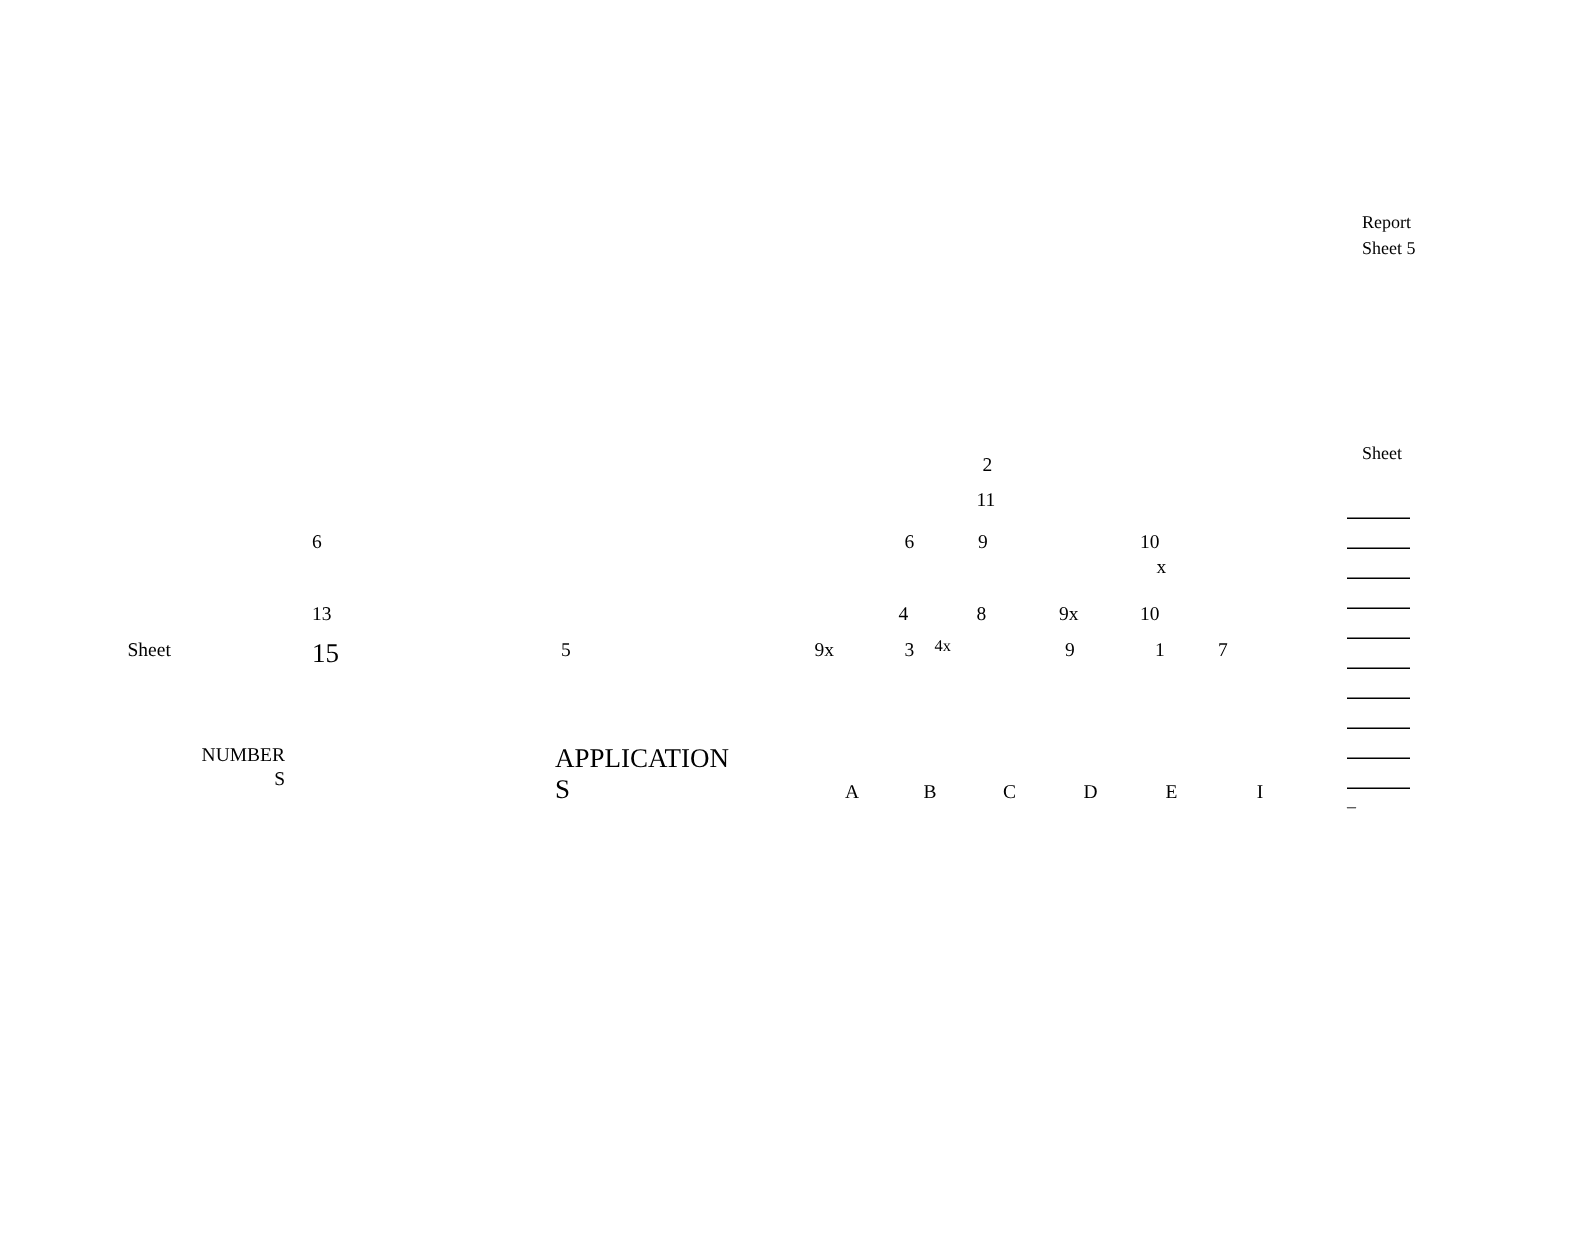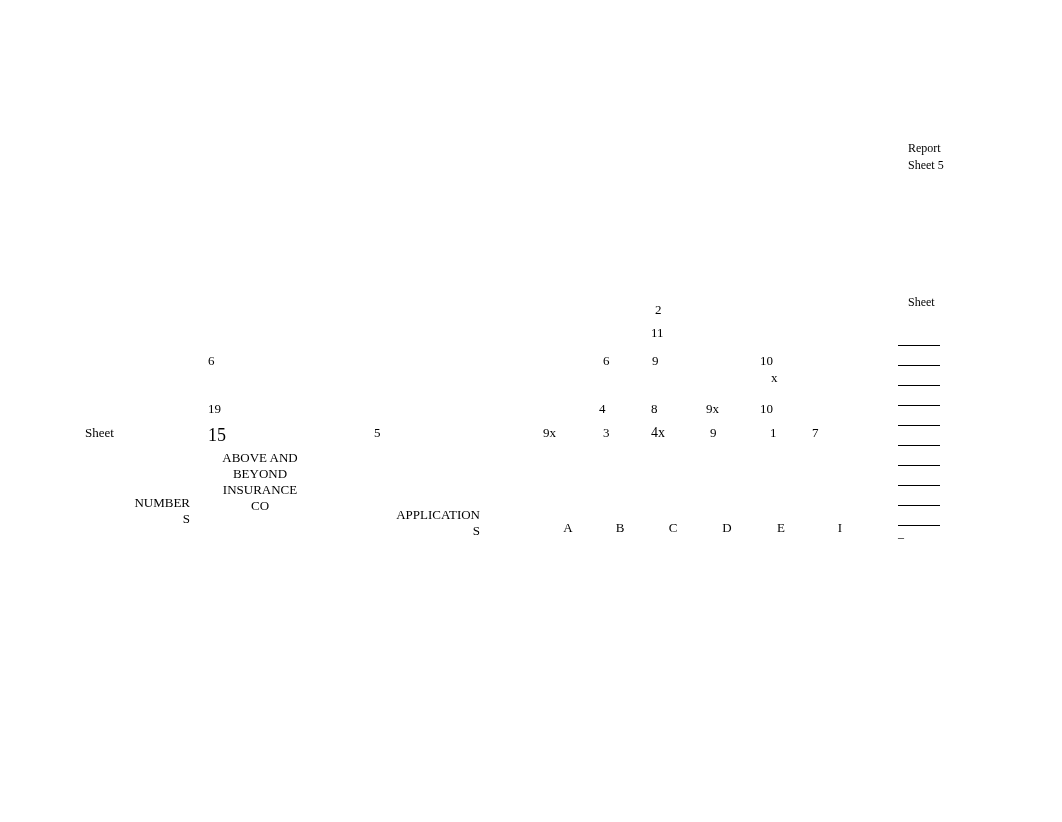--- a/index.html
+++ b/index.html
@@ -56,45 +56,42 @@
     <span style="border-bottom:1px solid #000; width:42px; display:block; font-size:12px; min-height:14px;">&nbsp;</span>
     <span style="border-bottom:1px solid #000; width:42px; display:block; font-size:12px; min-height:14px;">&nbsp;</span>
     <span style="border-bottom:1px solid #000; width:42px; display:block; font-size:12px; min-height:14px;">&nbsp;</span>
     <span style="font-size:12px; display:block; min-height:14px;">–</span>
   </div>
 
   <div style="position:absolute; top:495px; left:100px; font-size:13px; text-align:right; width:90px;">
     NUMBER<br>S
   </div>
 
-  <div style="position:absolute; top:450px; left:195px; font-size:13px; text-align:center; width:130px;">
-    ABOVE AND<br>BEYOND<br>INSURANCE<br>CO
-  </div>
 
-  <div style="position:absolute; top:507px; left:370px; font-size:13px; text-align:right; width:110px;">
+  <div style="position:absolute; top:495px; left:370px; font-size:18px; text-align:left; width:110px;">
     APPLICATION<br>S
   </div>
 
   <div style="position:absolute; top:520px; left:553px; font-size:13px; text-align:center; width:30px;">A</div>
 
   <div style="position:absolute; top:520px; left:605px; font-size:13px; text-align:center; width:30px;">B</div>
 
   <div style="position:absolute; top:520px; left:658px; font-size:13px; text-align:center; width:30px;">C</div>
 
   <div style="position:absolute; top:520px; left:712px; font-size:13px; text-align:center; width:30px;">D</div>
 
   <div style="position:absolute; top:520px; left:766px; font-size:13px; text-align:center; width:30px;">E</div>
 
   <div style="position:absolute; top:520px; left:825px; font-size:13px; text-align:center; width:30px;">I</div>
 
   <div style="position:absolute; top:425px; left:85px; font-size:13px;">Sheet</div>
 
   <div style="position:absolute; top:353px; left:208px; font-size:13px;">6</div>
 
-  <div style="position:absolute; top:401px; left:208px; font-size:13px;">19</div>
+  <div style="position:absolute; top:401px; left:208px; font-size:13px;">13</div>
 
   <div style="position:absolute; top:425px; left:208px; font-size:18px;">15</div>
 
   <div style="position:absolute; top:425px; left:374px; font-size:13px;">5</div>
 
   <div style="position:absolute; top:425px; left:543px; font-size:13px;">9x</div>
 
   <div style="position:absolute; top:353px; left:603px; font-size:13px;">6</div>
 
   <div style="position:absolute; top:401px; left:599px; font-size:13px;">4</div>
@@ -102,21 +99,21 @@
   <div style="position:absolute; top:425px; left:603px; font-size:13px;">3</div>
 
   <div style="position:absolute; top:302px; left:655px; font-size:13px;">2</div>
 
   <div style="position:absolute; top:325px; left:651px; font-size:13px;">11</div>
 
   <div style="position:absolute; top:353px; left:652px; font-size:13px;">9</div>
 
   <div style="position:absolute; top:401px; left:651px; font-size:13px;">8</div>
 
-  <div style="position:absolute; top:425px; left:651px; font-size:14px;">4x</div>
+  <div style="position:absolute; top:425px; left:623px; font-size:11px;">4x</div>
 
   <div style="position:absolute; top:401px; left:706px; font-size:13px;">9x</div>
 
   <div style="position:absolute; top:425px; left:710px; font-size:13px;">9</div>
 
   <div style="position:absolute; top:353px; left:760px; font-size:13px;">10</div>
   <div style="position:absolute; top:370px; left:771px; font-size:13px;">x</div>
 
   <div style="position:absolute; top:401px; left:760px; font-size:13px;">10</div>
   <div style="position:absolute; top:425px; left:770px; font-size:13px;">1</div>

